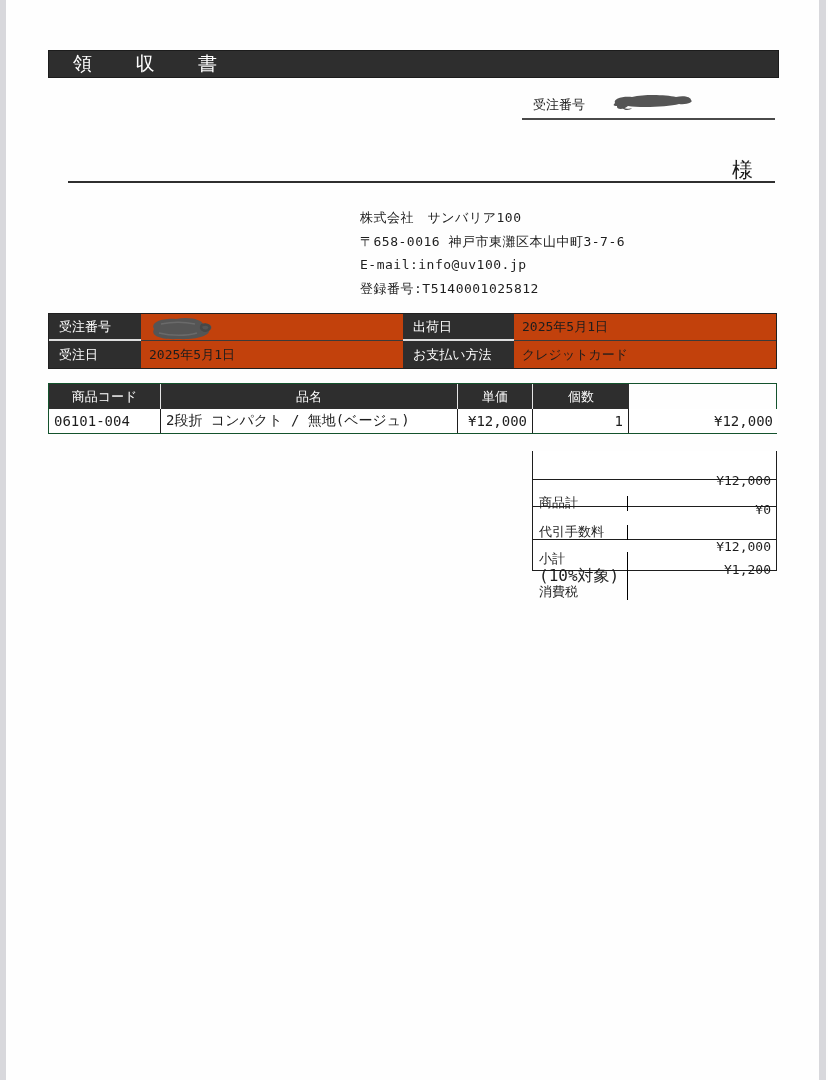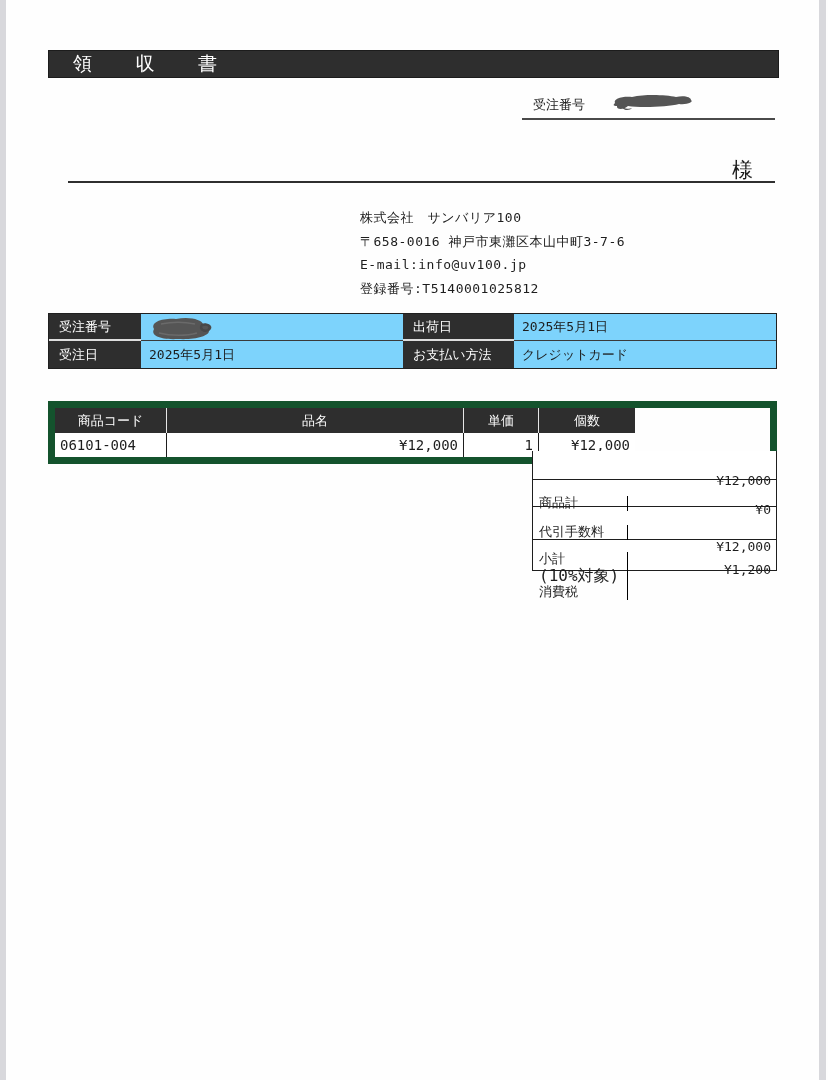--- a/index.html
+++ b/index.html
@@ -49,27 +49,27 @@
     border:1px solid #202020;
   }
   .o-row { display:grid; grid-template-columns:92px 262px 111px 262px; height:27px; }
   .o-row.first .o-label { border-bottom:2px solid #dedede; }
   .o-row.first .o-value { border-bottom:1px solid #3a3a3a; }
   .o-label {
     background:#2e2e2e; color:#fff; font-size:13px;
     display:flex; align-items:center; padding-left:10px;
   }
   .o-value {
-    background:#7dd3fc; font-size:13px; display:flex; align-items:center; padding-left:8px;
+    background:#c2410c; font-size:13px; display:flex; align-items:center; padding-left:8px;
     position:relative;
   }
   .o-value .scribble { position:absolute; left:4px; top:1px; }
 
   
-  .item-table { position:absolute; left:48px; top:401px; width:729px; border:7px solid #14532d; }
+  .item-table { position:absolute; left:48px; top:383px; width:729px; border:1px solid #14532d; }
   .i-head { display:grid; grid-template-columns:112px 297px 75px 96px 149px; height:25px; }
   .i-head .h-cell {
     background:#2e2e2e; color:#fff; font-size:13px;
     display:flex; align-items:center; justify-content:center;
     border-right:1px solid #e6e6e6;
   }
   .i-head .h-cell:last-child { border-right:none; }
   .i-body { display:grid; grid-template-columns:112px 297px 75px 96px 149px; height:24px; }
   .i-body .b-cell {
     background:#fff; font-size:14px; display:flex; align-items:center;
@@ -157,20 +157,21 @@
 
 <div class="item-table">
   <div class="i-head">
     <div class="h-cell">商品コード</div>
     <div class="h-cell">品名</div>
     <div class="h-cell">単価</div>
     <div class="h-cell">個数</div>
   </div>
   <div class="i-body">
     <div class="b-cell">06101-004</div>
+    <div class="b-cell">2段折 コンパクト / 無地(ベージュ)</div>
     <div class="b-cell num">¥12,000</div>
     <div class="b-cell num">1</div>
     <div class="b-cell num">¥12,000</div>
   </div>
 </div>
 
 <div class="summary-block">
   <div class="s-row h29">
     <div class="s-label">
         <span>商品計</span>

